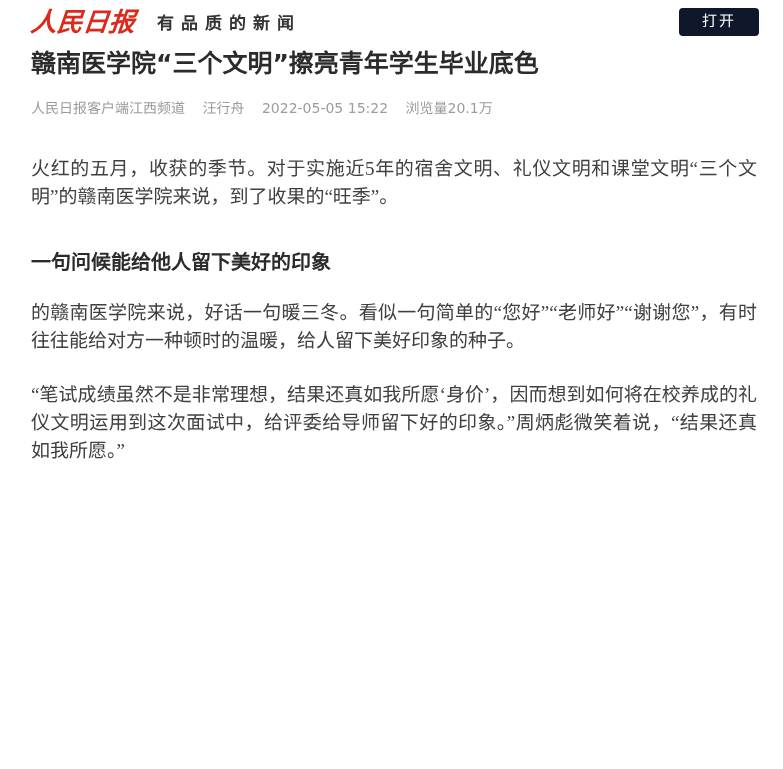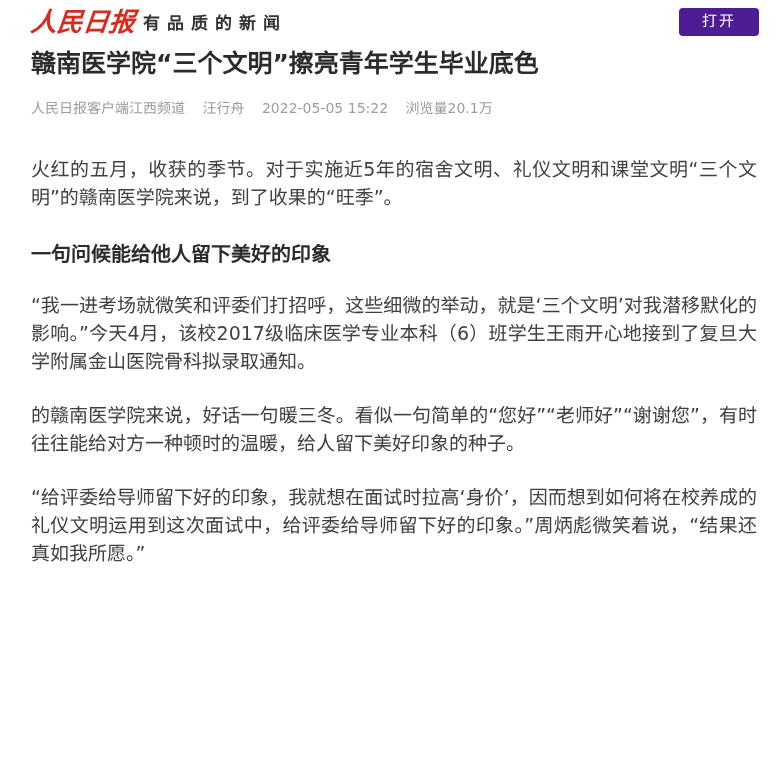--- a/index.html
+++ b/index.html
@@ -31,30 +31,30 @@
     font-family: "DejaVu Serif", serif;
     font-style: italic;
     font-weight: bold;
     font-size: 26px;
     line-height: 26px;
     color: #d92a1c;
     transform: skewX(-6deg);
     white-space: nowrap;
   }
   .tagline {
-    margin-left: 8px;
+    margin-left: 22px;
     font-size: 17px;
     font-weight: 600;
     letter-spacing: 7px;
     color: #333333;
     white-space: nowrap;
   }
   .open-btn {
     border: none;
-    background: #4c1d95;
+    background: #0f172a;
     color: #ffffff;
     font-size: 15px;
     line-height: 1;
     padding: 6px 23px 7px;
     border-radius: 4px;
     letter-spacing: 2px;
     cursor: pointer;
     font-family: inherit;
   }
   
@@ -76,23 +76,24 @@
   }
   .meta span { margin-right: 13px; text-align: center; }
   .meta span:last-child { margin-right: 0; }
   .body { margin-top: 38px; }
   .body p {
     margin: 0 0 26px;
     font-size: 19px;
     line-height: 28px;
     color: #404040;
     text-align: justify;
+    font-family: Liberation Serif, serif;
   }
   .body h2 {
-    margin: 30px 0 24px;
+    margin: 38px 0 24px;
     font-size: 20px;
     line-height: 26px;
     font-weight: bold;
     color: #2b2b2b;
   }
 </style>
 </head>
 <body>
 
 <div class="page">
@@ -113,19 +114,18 @@
       <span>汪行舟</span>
       <span>2022-05-05 15:22</span>
       <span>浏览量20.1万</span>
     </div>
 
     <div class="body">
       <p>火红的五月，收获的季节。对于实施近5年的宿舍文明、礼仪文明和课堂文明“三个文明”的赣南医学院来说，到了收果的“旺季”。</p>
 
       <h2>一句问候能给他人留下美好的印象</h2>
 
-      <p>“我一进考场就微笑和评委们打招呼，这些细微的举动，就是‘三个文明’对我潜移默化的影响。”今天4月，该校2017级临床医学专业本科（6）班学生王雨开心地接到了复旦大学附属金山医院骨科拟录取通知。</p>
       <p>的赣南医学院来说，好话一句暖三冬。看似一句简单的“您好”“老师好”“谢谢您”，有时往往能给对方一种顿时的温暖，给人留下美好印象的种子。</p>
-      <p>“给评委给导师留下好的印象，我就想在面试时拉高‘身价’，因而想到如何将在校养成的礼仪文明运用到这次面试中，给评委给导师留下好的印象。”周炳彪微笑着说，“结果还真如我所愿。”</p>
+      <p>“笔试成绩虽然不是非常理想，结果还真如我所愿‘身价’，因而想到如何将在校养成的礼仪文明运用到这次面试中，给评委给导师留下好的印象。”周炳彪微笑着说，“结果还真如我所愿。”</p>
     </div>
   </article>
 
 </div>
 
 </body></html>

